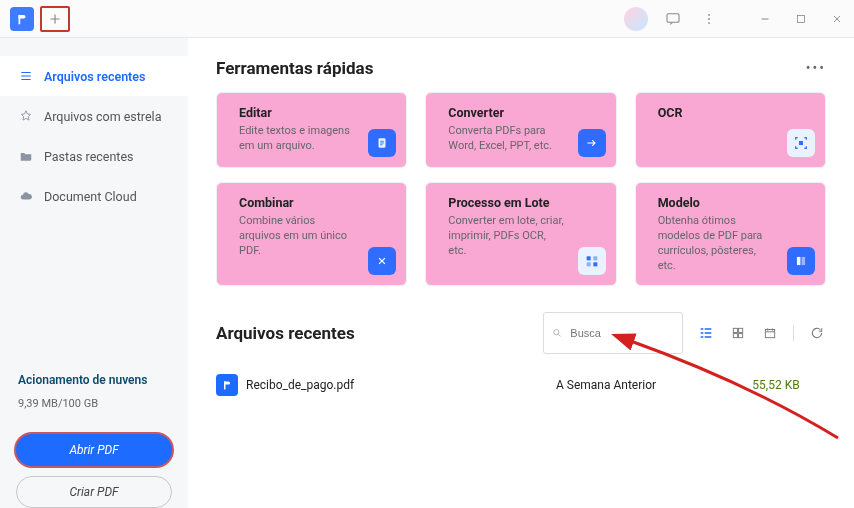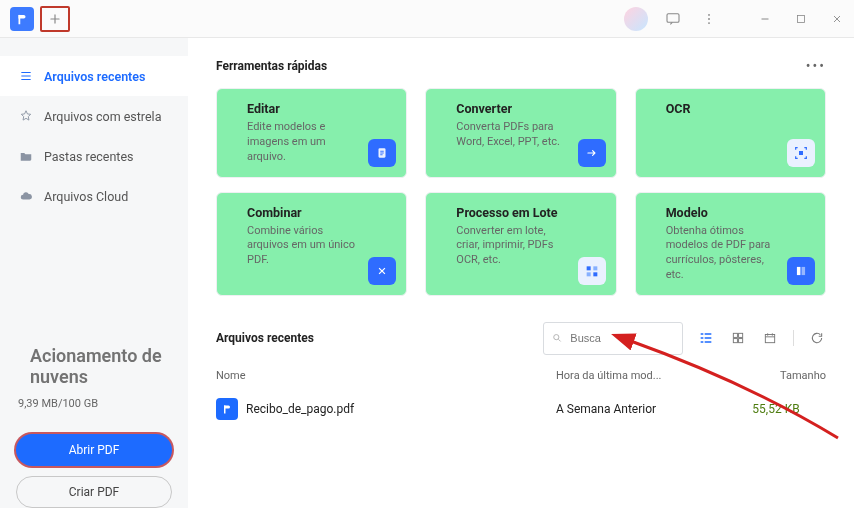--- a/index.html
+++ b/index.html
@@ -72,62 +72,63 @@
   .side-ico {
     width: 16px; height: 16px;
     display:flex; align-items:center; justify-content:center;
     color: #8b94a3;
   }
   .side-item.active .side-ico { color:#1d6bff; }
   .side-spacer { flex: 1; }
   .cloud-block {
     padding: 0 18px 14px 18px;
   }
-  .cloud-title { font-size: 18px; color: #737373; font-weight:600; margin-bottom: 10px; margin-left: 12px;}
+  .cloud-title { font-size: 12px; color: #0c4a6e; font-weight:600; margin-bottom: 10px;}
   .cloud-usage { font-size: 11px; color: #666; }
   .side-btn {
     margin: 10px 16px 0 16px;
     height: 32px;
     border-radius: 16px;
     display: flex; align-items: center; justify-content: center;
     font-size: 12px;
     cursor: pointer;
     border: 1px solid transparent;
+    font-style: italic;
   }
   .btn-primary {
     background: #1d6bff; color: #fff;
     box-shadow: 0 0 0 2px rgba(180,20,30,0.7);
   }
   .btn-outline {
     background: #f6f7f8; color: #444;
     border-color: #c8c8c8;
   }
   .main {
     flex: 1;
     background: #fff;
     padding: 20px 28px 8px 28px;
     overflow: hidden;
     position: relative;
   }
   .section-h {
     display:flex; align-items:center; justify-content: space-between;
     margin-bottom: 14px;
   }
-  .section-title { font-size: 12px; font-weight:700; color:#222; }
+  .section-title { font-size: 17px; font-weight:700; color:#222; }
   .kebab { color:#666; letter-spacing:2px; cursor:pointer; font-size:14px;}
   .tools-grid {
     display: grid;
     grid-template-columns: repeat(3, 1fr);
     gap: 14px 18px;
   }
   .tool-card {
-    background: #86efac;
+    background: #f9a8d4;
     border: 1px solid #eef0f2;
     border-radius: 6px;
-    padding: 12px 50px 12px 30px;
+    padding: 12px 50px 12px 22px;
     position: relative;
     min-height: 76px;
     cursor: pointer;
   }
   .tool-title { font-size: 12.5px; font-weight:700; margin-bottom: 4px;}
   .tool-desc { font-size: 11px; color:#666; line-height: 1.35;}
   .tool-ico {
     position:absolute; right:10px; bottom:10px;
     width: 28px; height: 28px; border-radius:6px;
     display:flex; align-items:center; justify-content:center;
@@ -136,21 +137,21 @@
   .ico-blue { background:#2f6cff; color:#fff; }
   .ico-light { background:#eaf1ff; color:#2f6cff; }
   .recent-sec { margin-top: 26px;}
   .recent-head {
     display:flex; align-items:center; justify-content:space-between; gap:14px;
     margin-bottom: 14px;
   }
   .search {
     display:flex; align-items:center; gap:6px;
     border:1px solid #d9dce0; border-radius:3px;
-    height:33px; padding:0 8px; width:140px;
+    height:42px; padding:0 8px; width:140px;
     color:#999;
   }
   .search input {
     border:none; outline:none; font-size:11px; width:100%;
     background:transparent; color:#444;
   }
   .toolbar-icons { display:flex; align-items:center; gap:14px; color:#777;}
   .ti { width:18px; height:18px; display:flex; align-items:center; justify-content:center; cursor:pointer;}
   .ti.active { color:#1d6bff; }
   .vdiv { width:1px; height:16px; background:#ddd;}
@@ -249,21 +250,21 @@
           </svg>
         </span>
       <span>Pastas recentes</span>
     </div>
     <div class="side-item">
       <span class="side-ico">
           <svg width="14" height="14" viewBox="0 0 24 24">
             <path d="M7 18a4 4 0 010-8 5 5 0 019.6-1.5A4 4 0 0118 18H7z" fill="currentColor"></path>
           </svg>
         </span>
-      <span>Arquivos Cloud</span>
+      <span>Document Cloud</span>
     </div>
     <div class="side-spacer"></div>
     <div class="cloud-block">
       <div class="cloud-title">Acionamento de nuvens</div>
       <div class="cloud-usage">9,39 MB/100 GB</div>
     </div>
     <div class="side-btn btn-primary">
       <span>Abrir PDF</span>
     </div>
     <div class="side-btn btn-outline" style="margin-bottom:0;">
@@ -273,21 +274,21 @@
 
   <div class="main">
     <div class="section-h">
       <div class="section-title">Ferramentas rápidas</div>
       <div class="kebab">•••</div>
     </div>
 
     <div class="tools-grid">
       <div class="tool-card">
         <div class="tool-title">Editar</div>
-        <div class="tool-desc">Edite modelos e imagens em um arquivo.</div>
+        <div class="tool-desc">Edite textos e imagens em um arquivo.</div>
         <div class="tool-ico ico-blue">
             <svg width="14" height="14" viewBox="0 0 24 24">
               <rect x="6" y="4" width="12" height="16" rx="2" fill="#fff" opacity=".9"></rect>
               <path d="M9 9h6M9 12h6M9 15h4" stroke="#2f6cff" stroke-width="1.6"></path>
             </svg>
           </div>
       </div>
       <div class="tool-card">
         <div class="tool-title">Converter</div>
         <div class="tool-desc">Converta PDFs para Word, Excel, PPT, etc.</div>
@@ -373,25 +374,20 @@
             <div class="vdiv"></div>
             <div class="ti">
                 <svg width="14" height="14" viewBox="0 0 24 24">
                   <path d="M20 12a8 8 0 11-2.34-5.66M20 4v5h-5" stroke="currentColor" stroke-width="1.8" fill="none"></path>
                 </svg>
               </div>
           </div>
         </div>
       </div>
 
-      <div class="cols">
-        <div>Nome</div>
-        <div>Hora da última mod...</div>
-        <div class="c3">Tamanho</div>
-      </div>
 
       <div class="file-row">
         <div class="file-cell1">
           <div class="pdf-ico">
               <svg viewBox="0 0 24 24" fill="none">
                 <path d="M6 5h9a3 3 0 010 6H6V5z" fill="#fff"></path>
                 <rect x="6" y="5" width="3" height="16" fill="#fff"></rect>
               </svg>
             </div>
           <span>Recibo_de_pago.pdf</span>

